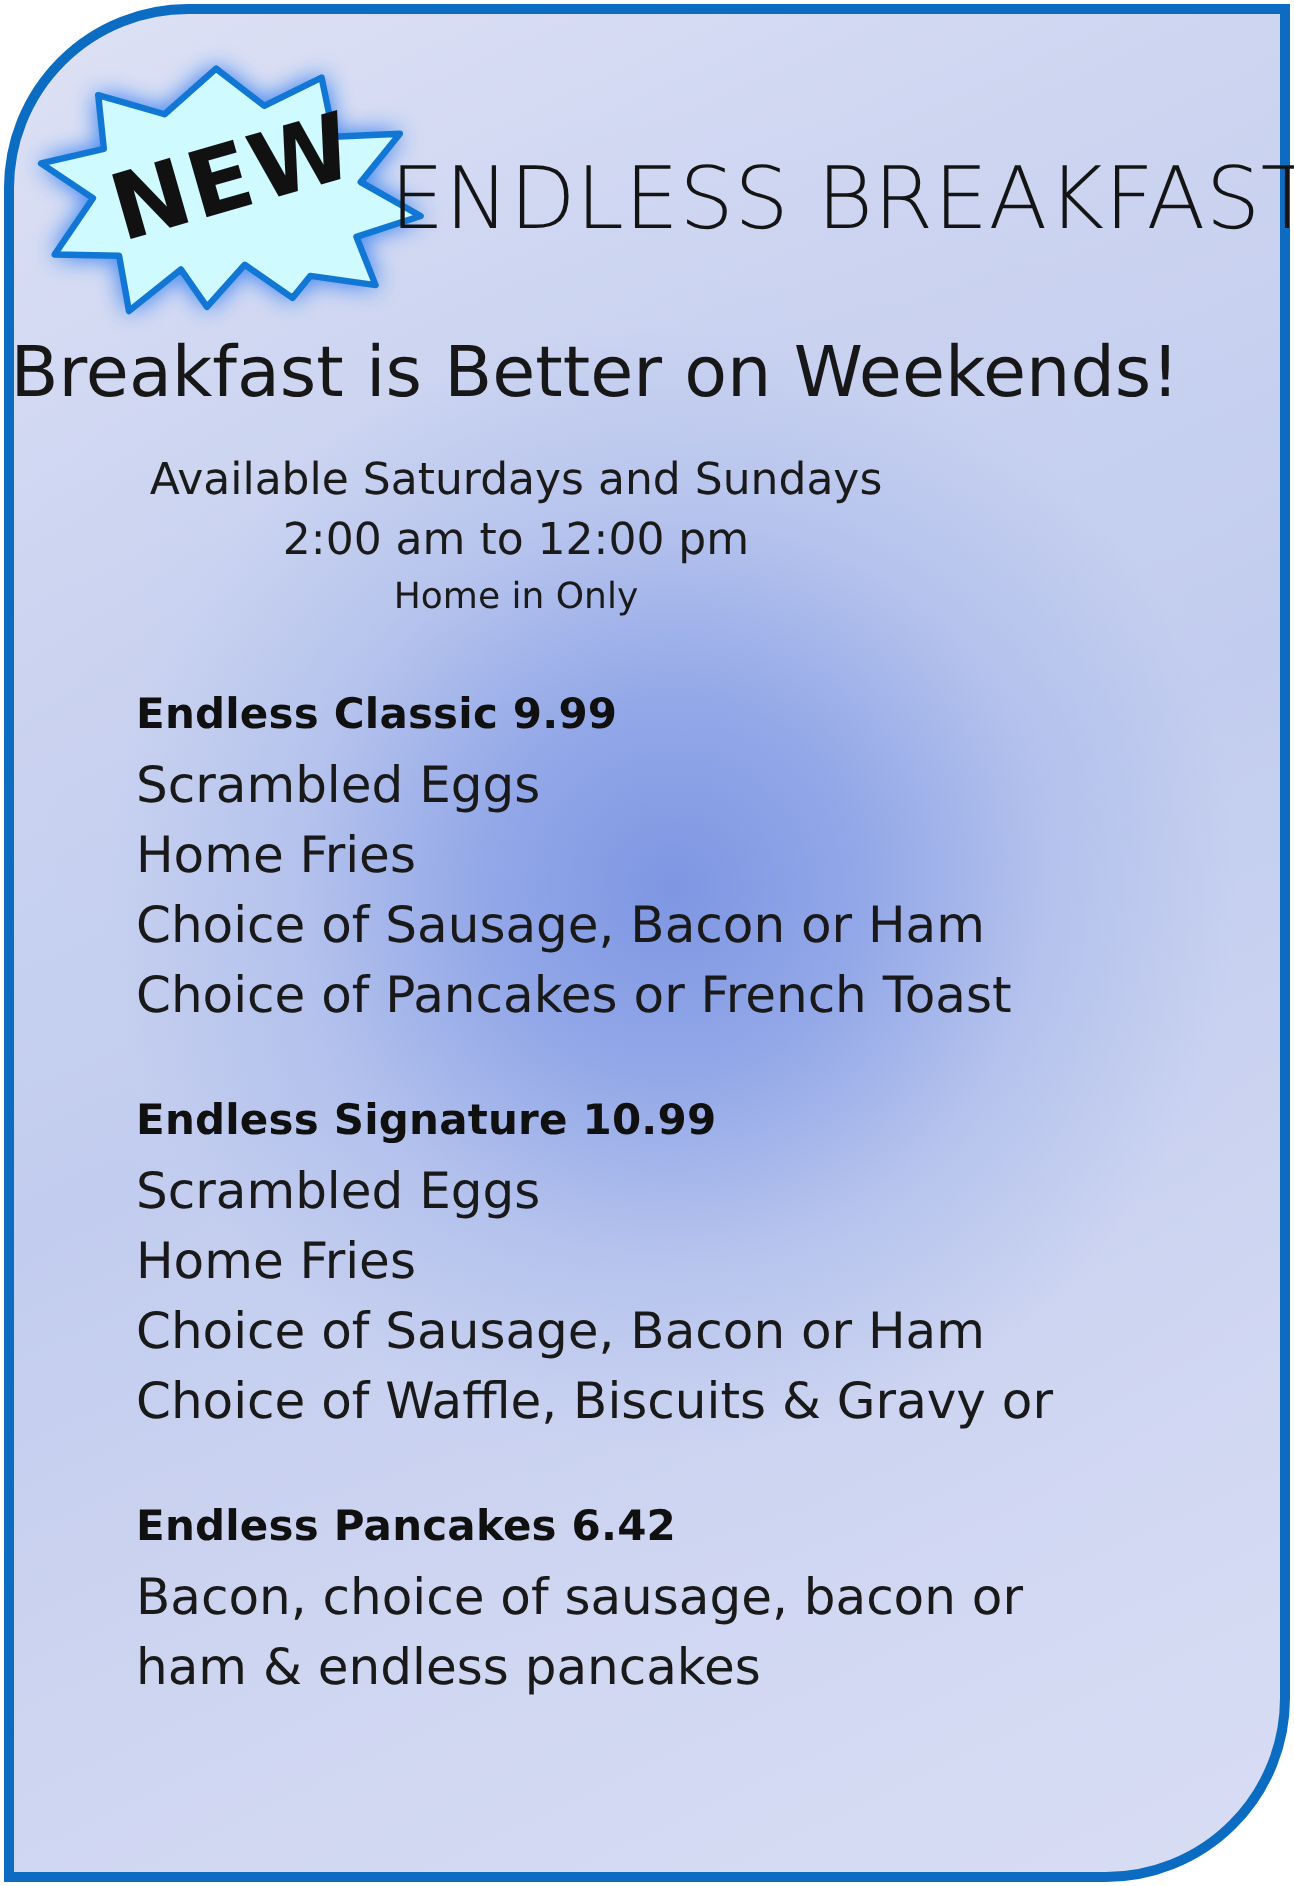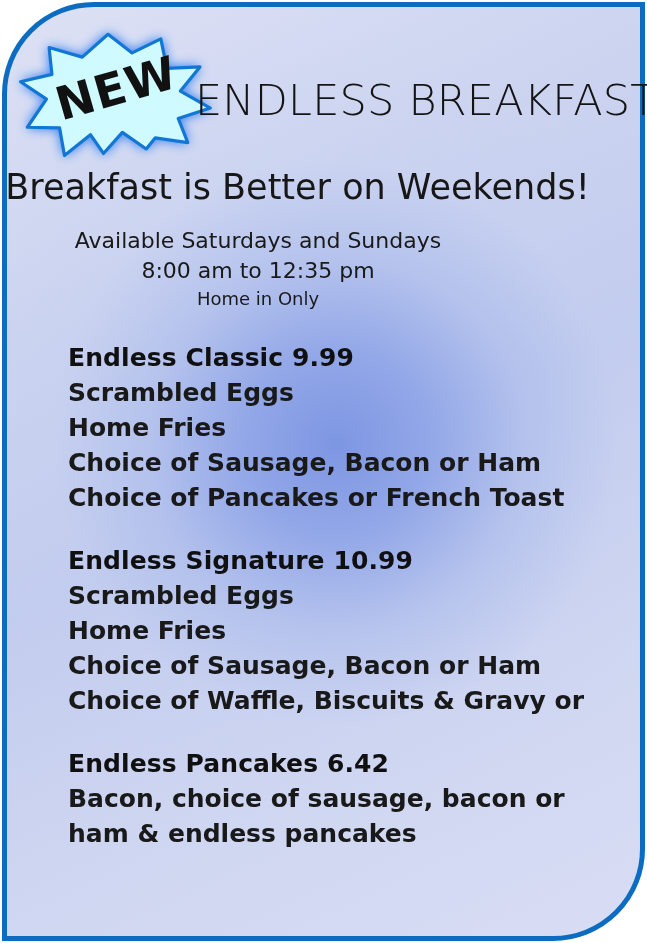--- a/index.html
+++ b/index.html
@@ -164,31 +164,31 @@
     top: 340px;
     width: 560px;
   }
   .section {
     margin-bottom: 28px;
   }
   .section:last-child {
     margin-bottom: 0;
   }
   .section-title {
-    font-size: 25px;
+    font-size: 21px;
     line-height: 35px;
     font-weight: 700;
     color: #101010;
     letter-spacing: 0.1px;
     white-space: nowrap;
   }
   .section-item {
     font-size: 25px;
     line-height: 35px;
-    font-weight: 700;
+    font-weight: 400;
     color: #191919;
     white-space: nowrap;
   }
 </style>
 </head>
 <body>
 
 <div id="poster">
 
   <div class="card-shape"></div>
@@ -220,21 +220,21 @@
         </div>
       </div>
 
       <div class="title">ENDLESS BREAKFAST</div>
     </div>
 
     <div class="tagline">Breakfast is Better on Weekends!</div>
 
     <div class="availability">
       <div class="avail-line">Available Saturdays and Sundays</div>
-      <div class="avail-line">8:00 am to 12:35 pm</div>
+      <div class="avail-line">2:00 am to 12:00 pm</div>
       <div class="avail-line small">Home in Only</div>
     </div>
 
     <div class="menu">
 
       <div class="section">
         <div class="section-title">Endless Classic 9.99</div>
         <div class="section-item">Scrambled Eggs</div>
         <div class="section-item">Home Fries</div>
         <div class="section-item">Choice of Sausage, Bacon or Ham</div>

